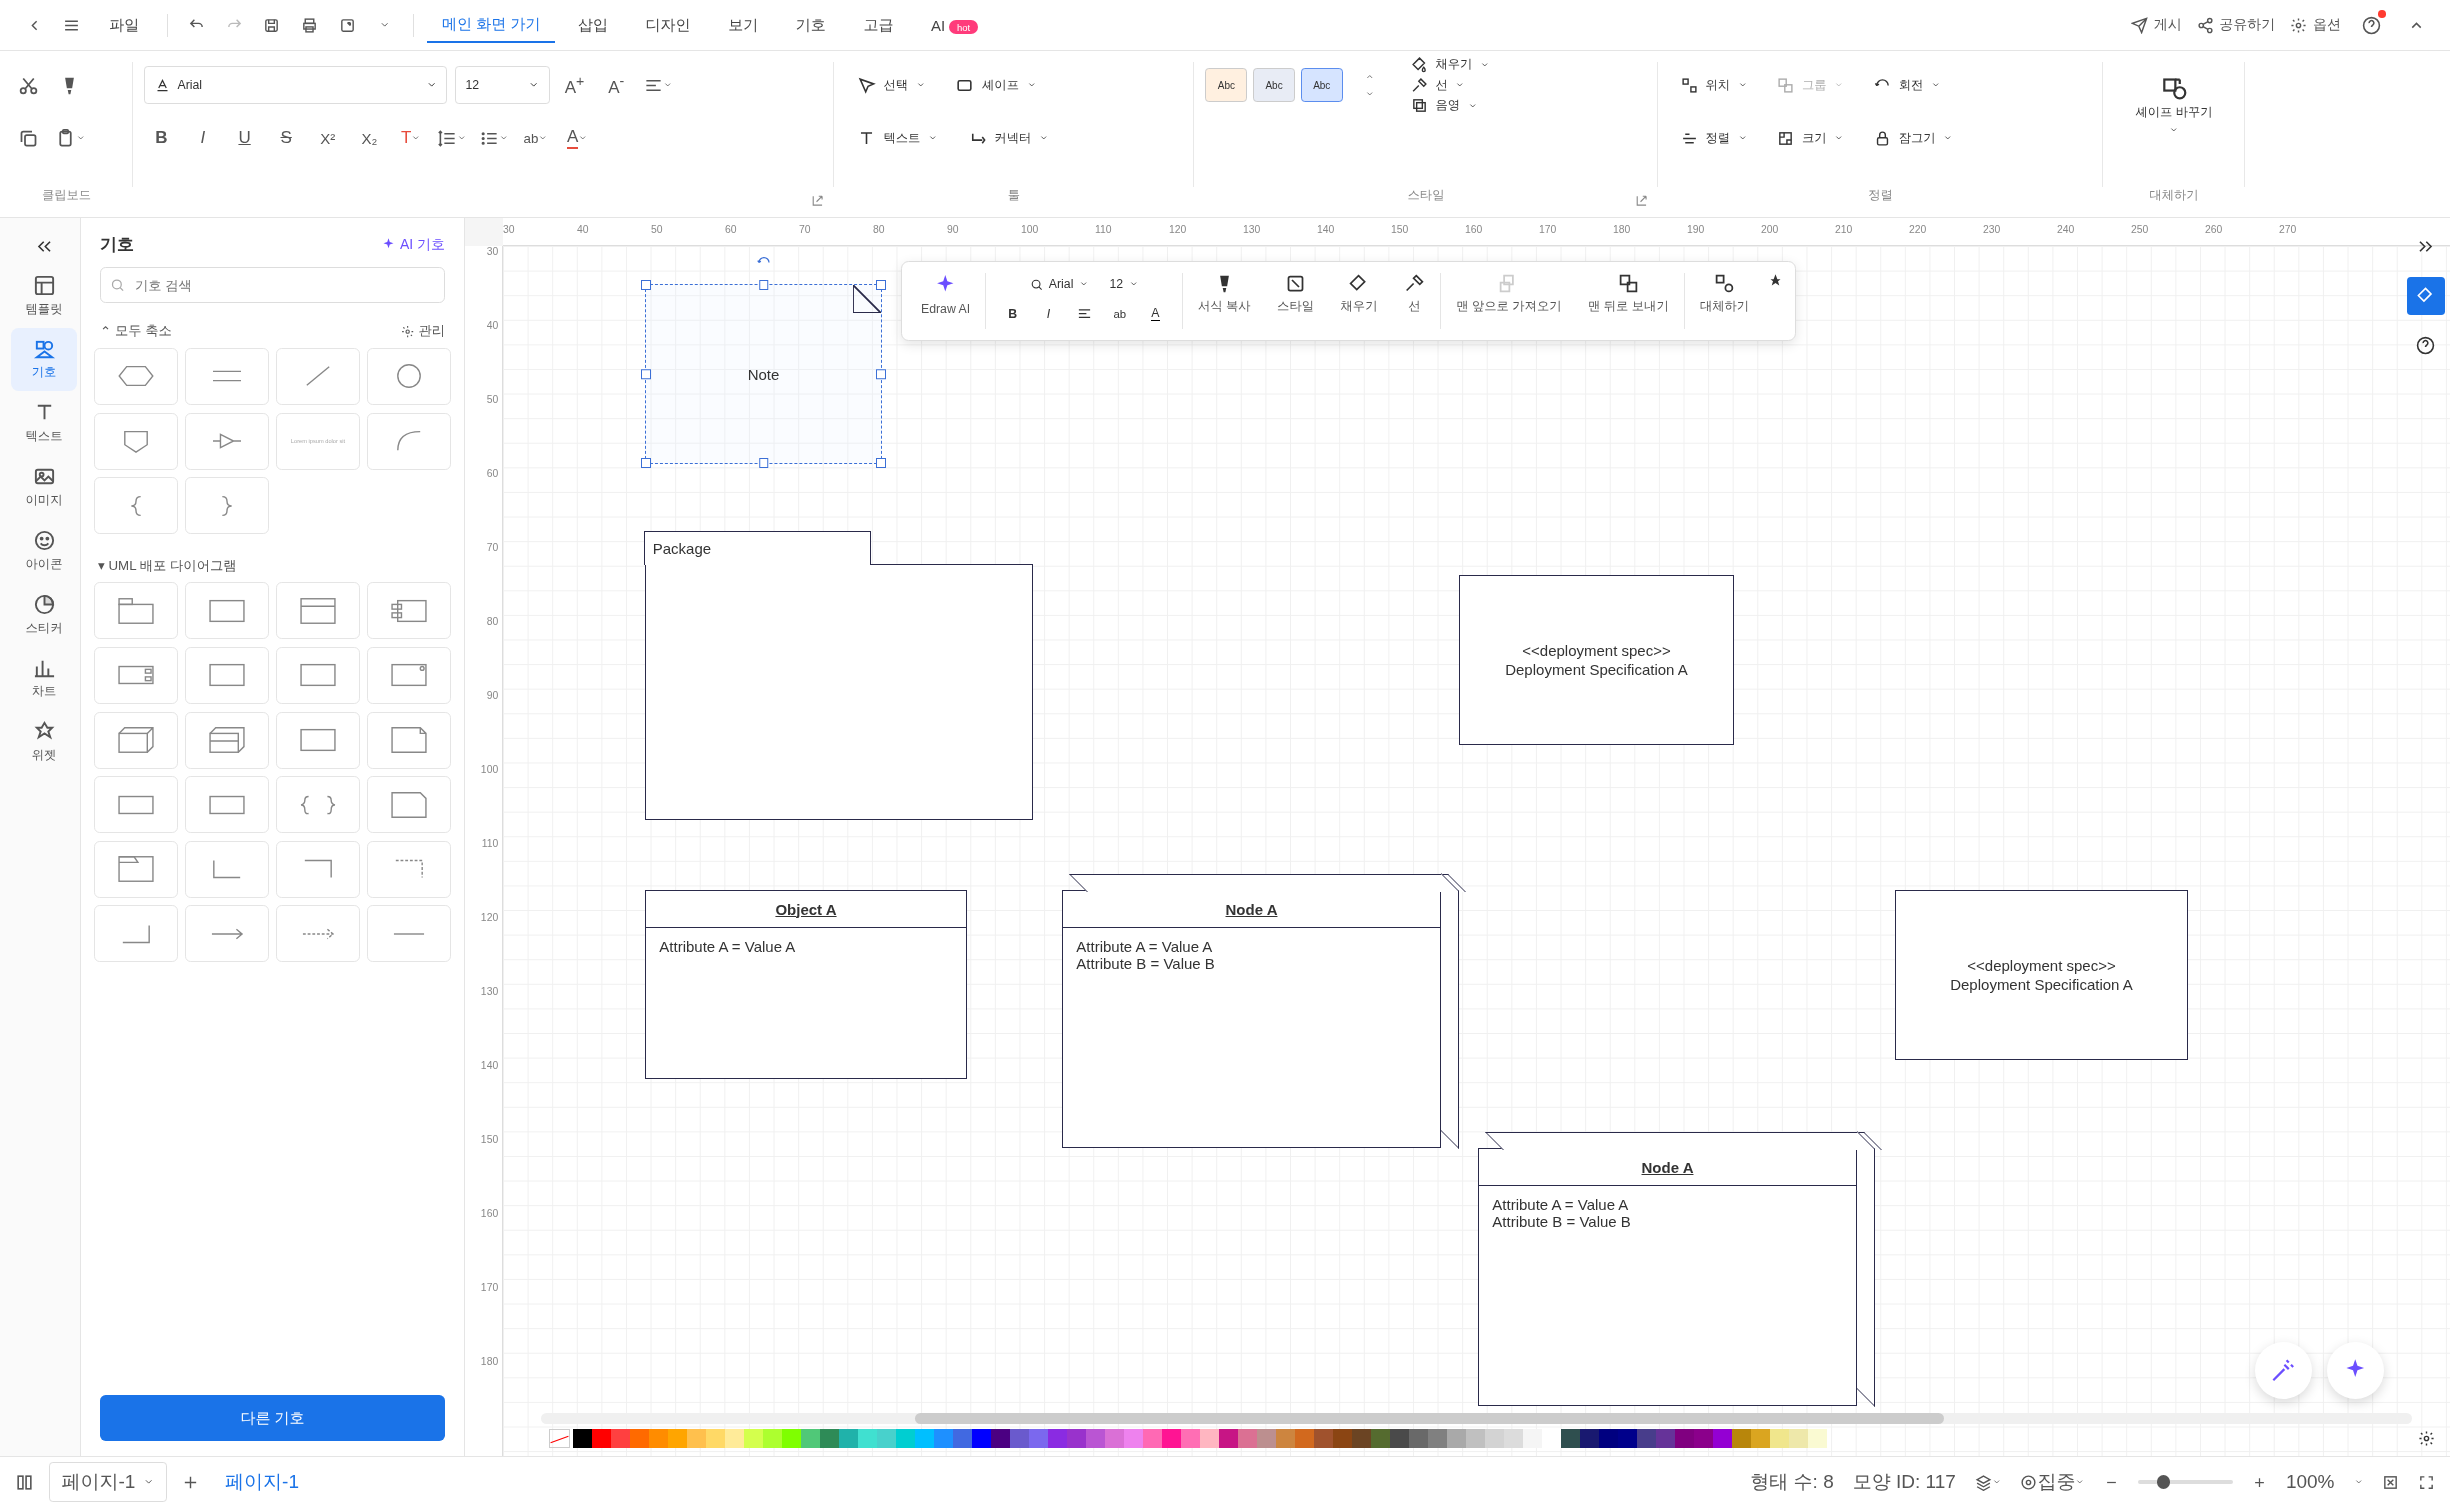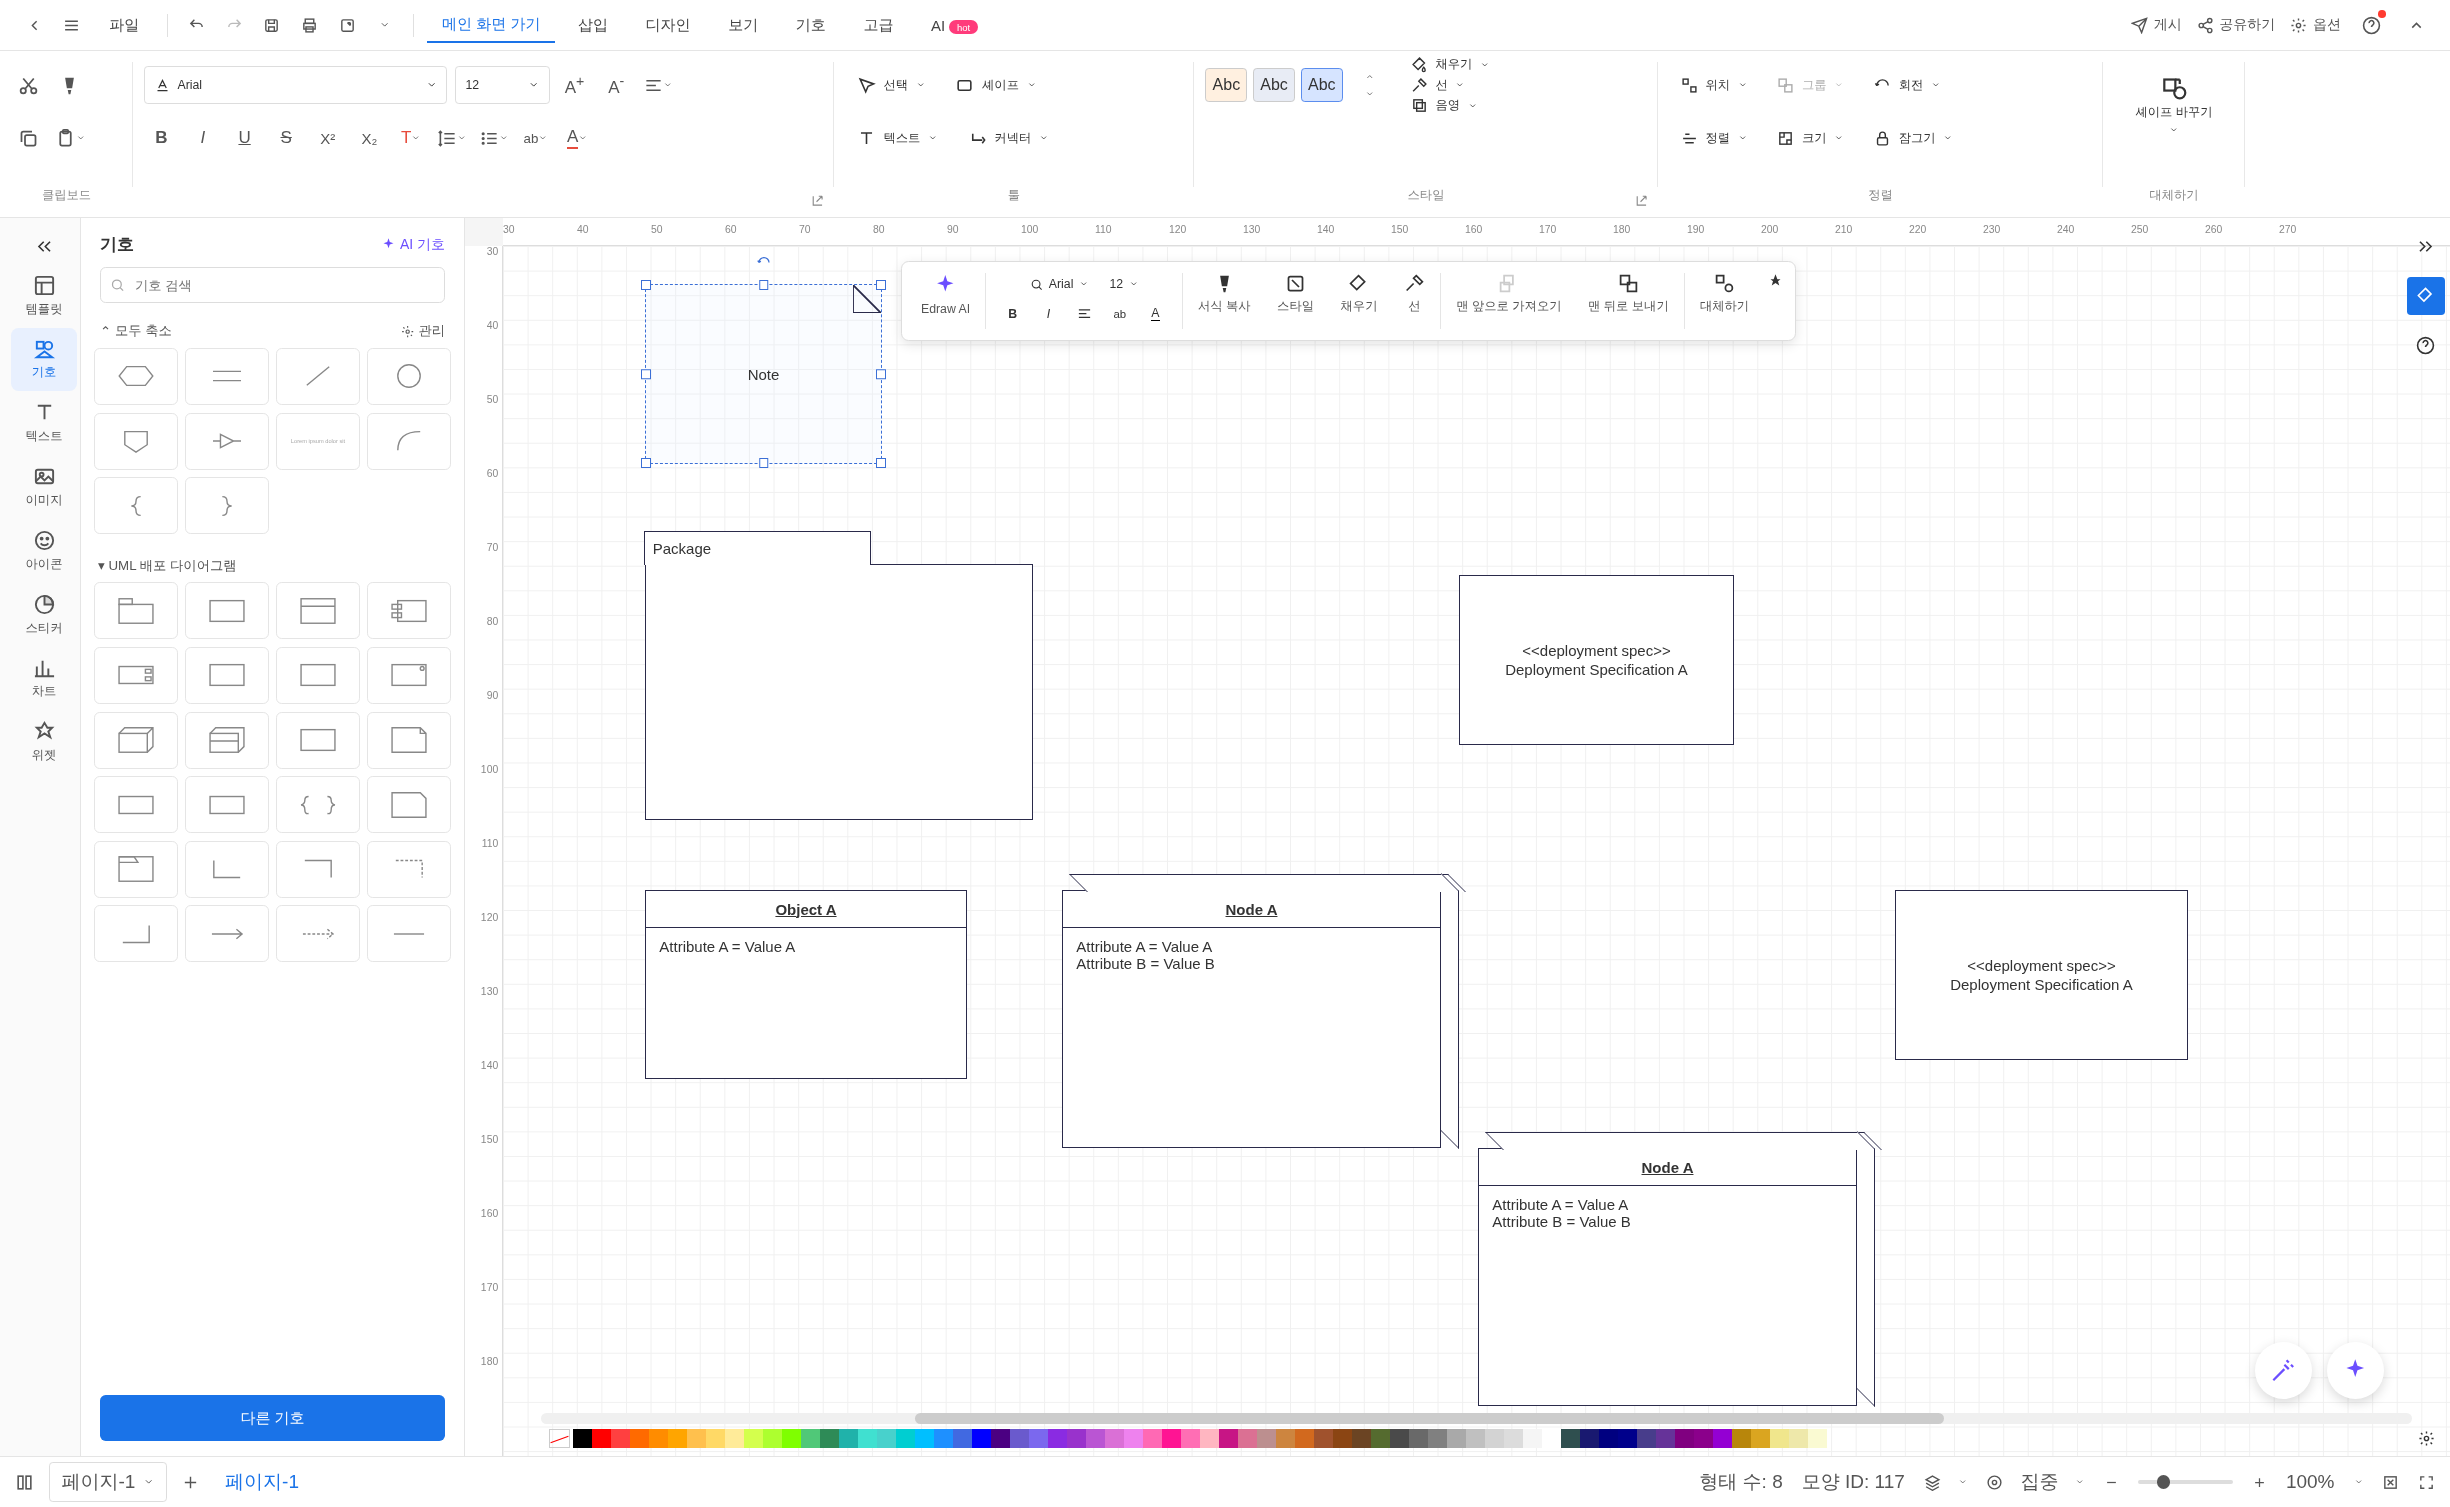--- a/index.html
+++ b/index.html
@@ -17,21 +17,21 @@
 
 
 .ribbon { height: 167px; display: flex; border-bottom: 0.9px solid #e5e5e5; }
 .ribbon-group { display: flex; flex-direction: column; padding: 7.6px 11.4px; position: relative; }
 .ribbon-group::after { content: ''; position: absolute; right: 0; top: 11.4px; bottom: 30px; width: 0.9px; background: #e8e8e8; }
 .ribbon-row { display: flex; align-items: center; gap: 7.6px; height: 53px; }
 .ribbon-btn { display: flex; align-items: center; justify-content: center; width: 34px; height: 34px; cursor: pointer; border-radius: 3.8px; color: #555; }
 .ribbon-label { text-align: center; font-size: 12.3px; color: #888; margin-top: auto; padding: 5.7px 0; }
 .ribbon-dropdown { display: flex; align-items: center; border: 0.9px solid #ddd; border-radius: 3.8px; padding: 3.8px 9.5px; height: 38px; cursor: pointer; gap: 7.6px; }
 .ribbon-wide-btn { display: flex; align-items: center; gap: 7.6px; padding: 5.7px 11.4px; cursor: pointer; border-radius: 3.8px; }
-.theme-swatch { width: 42px; height: 34px; border: 0.9px solid #ccc; border-radius: 3.8px; display: flex; align-items: center; justify-content: center; font-size: 16px; cursor: pointer; }
+.theme-swatch { width: 42px; height: 34px; border: 0.9px solid #ccc; border-radius: 3.8px; display: flex; align-items: center; justify-content: center; font-size: 10px; cursor: pointer; }
 .theme-swatch.sel { background: #d6e4ff; border-color: #5b8dee; }
 .dialog-launcher { position: absolute; right: 7.6px; bottom: 7.6px; width: 15px; height: 15px; cursor: pointer; color: #888; }
 
 
 .main { display: flex; height: calc(100% - 51px - 167px - 51px); }
 
 
 .left-nav { width: 81px; background: #fafafa; border-right: 0.9px solid #e5e5e5; display: flex; flex-direction: column; align-items: center; padding-top: 11.4px; gap: 1px; padding-left: 8px; }
 .left-nav .collapse { height: 34px; display: flex; align-items: center; justify-content: center; cursor: pointer; width: 100%; }
 .left-nav .nav-item { width: 66px; padding: 9.5px 0; display: flex; flex-direction: column; align-items: center; gap: 3.8px; cursor: pointer; border-radius: 7.6px; font-size: 12.3px; color: #555; }
@@ -101,21 +101,21 @@
 
 
 .fab-group { position: absolute; right: 66px; bottom: 57px; display: flex; gap: 15px; }
 .fab { width: 57px; height: 57px; border-radius: 50%; background: #fff; box-shadow: 0 3.8px 11.4px rgba(0,0,0,0.15); display: flex; align-items: center; justify-content: center; cursor: pointer; font-size: 23px; }
 
 
 .status-bar { height: 51px; display: flex; align-items: center; padding: 0 15px; border-top: 0.9px solid #e5e5e5; font-size: 19px; color: #555; gap: 15px; background: #fff; }
 .status-bar .page-sel { display: flex; align-items: center; gap: 7.6px; border: 0.9px solid #ddd; padding: 5.7px 11.4px; border-radius: 3.8px; cursor: pointer; }
 .status-bar .page-tab { color: #1a73e8; font-weight: 500; cursor: pointer; padding: 5.7px 11.4px; }
 .status-bar .right { margin-left: auto; display: flex; align-items: center; gap: 19px; }
-.status-bar .icon-btn { cursor: pointer; display: flex; align-items: center; gap: 17px; }
+.status-bar .icon-btn { cursor: pointer; display: flex; align-items: center; gap: 0; }
 .zoom-slider { width: 95px; height: 3.8px; background: #ddd; border-radius: 1.9px; position: relative; }
 .zoom-slider .thumb { position: absolute; left: 20%; top: -4.7px; width: 13.3px; height: 13.3px; background: #555; border-radius: 50%; }
 
 svg { display: block; }
 </style>
 </head>
 <body>
 
 <div class="top-menu">
   <div class="icon-btn">

